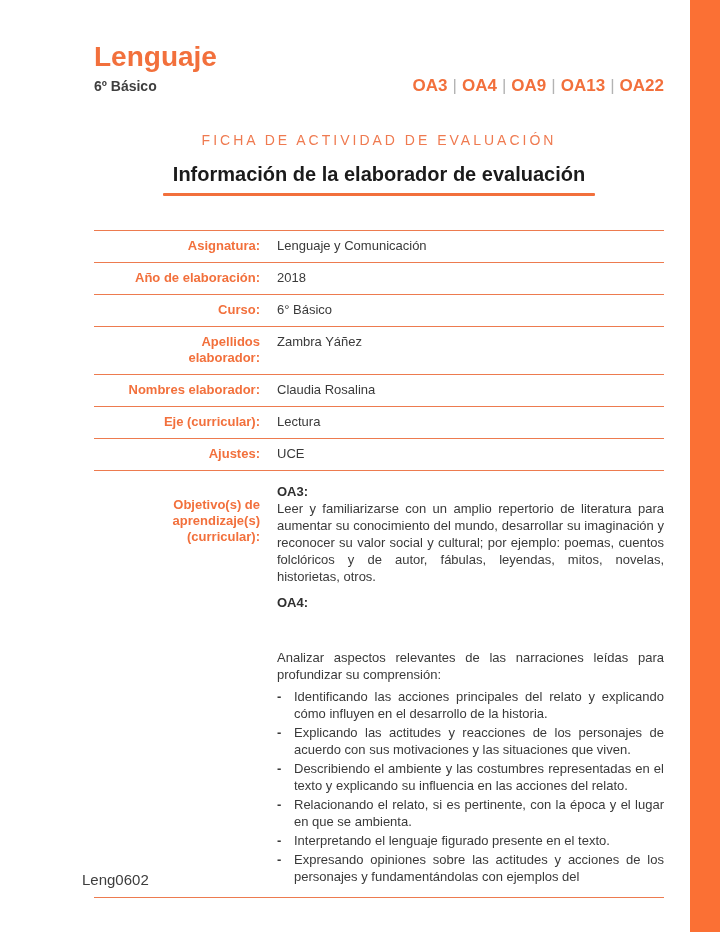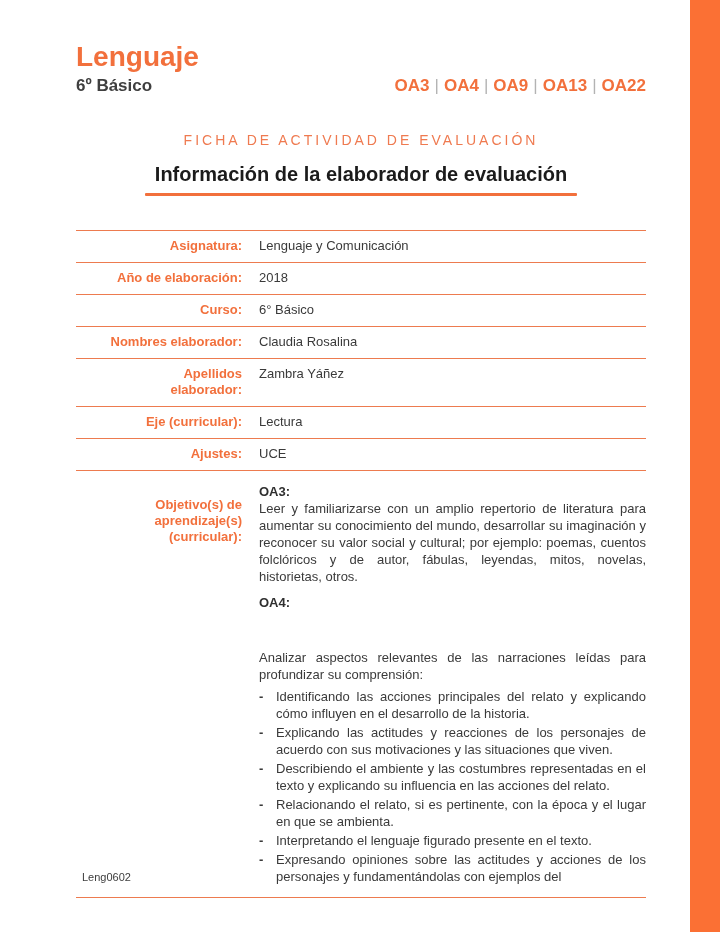--- a/index.html
+++ b/index.html
@@ -22,38 +22,38 @@
     font-family: "Liberation Sans", sans-serif;
   }
   .accent-bar {
     position: absolute;
     top: 0; right: 0;
     width: 30px; height: 932px;
     background: var(--bar-orange);
   }
   .content {
     position: absolute;
-    left: 76px; top: 0;
+    left: 94px; top: 0;
     width: 570px;
   }
   .subject {
     margin-top: 42px;
     font-size: 28px;
     font-weight: bold;
     color: var(--orange);
     line-height: 30px;
   }
   .header-row {
     display: flex;
     justify-content: space-between;
     align-items: baseline;
     margin-top: 4px;
   }
   .grade {
-    font-size: 17px;
+    font-size: 14px;
     font-weight: bold;
     color: #3F3F3F;
   }
   .oa-tags {
     font-size: 17px;
     font-weight: bold;
     color: var(--orange);
     white-space: nowrap;
   }
   .oa-tags .sep {
@@ -162,21 +162,21 @@
     flex: 1;
     font-size: 13px;
     color: var(--value-gray);
     line-height: 17px;
     text-align: justify;
   }
   .footer {
     position: absolute;
     left: 82px;
     top: 871px;
-    font-size: 11px;
+    font-size: 15px;
     color: #3D3D3D;
   }
 </style>
 </head>
 <body>
 
 <div class="accent-bar"></div>
 
 <div class="content">
 
@@ -203,28 +203,28 @@
       <div class="label">Año de elaboración:</div>
       <div class="value">2018</div>
     </div>
 
     <div class="row">
       <div class="label">Curso:</div>
       <div class="value">6° Básico</div>
     </div>
 
     <div class="row">
-      <div class="label">Nombres elaborador:</div>
-      <div class="value">Claudia Rosalina</div>
-    </div>
-
-    <div class="row">
       <div class="label">Apellidos
 elaborador:</div>
       <div class="value">Zambra Yáñez</div>
+    </div>
+
+    <div class="row">
+      <div class="label">Nombres elaborador:</div>
+      <div class="value">Claudia Rosalina</div>
     </div>
 
     <div class="row">
       <div class="label">Eje (curricular):</div>
       <div class="value">Lectura</div>
     </div>
 
     <div class="row">
       <div class="label">Ajustes:</div>
       <div class="value">UCE</div>

